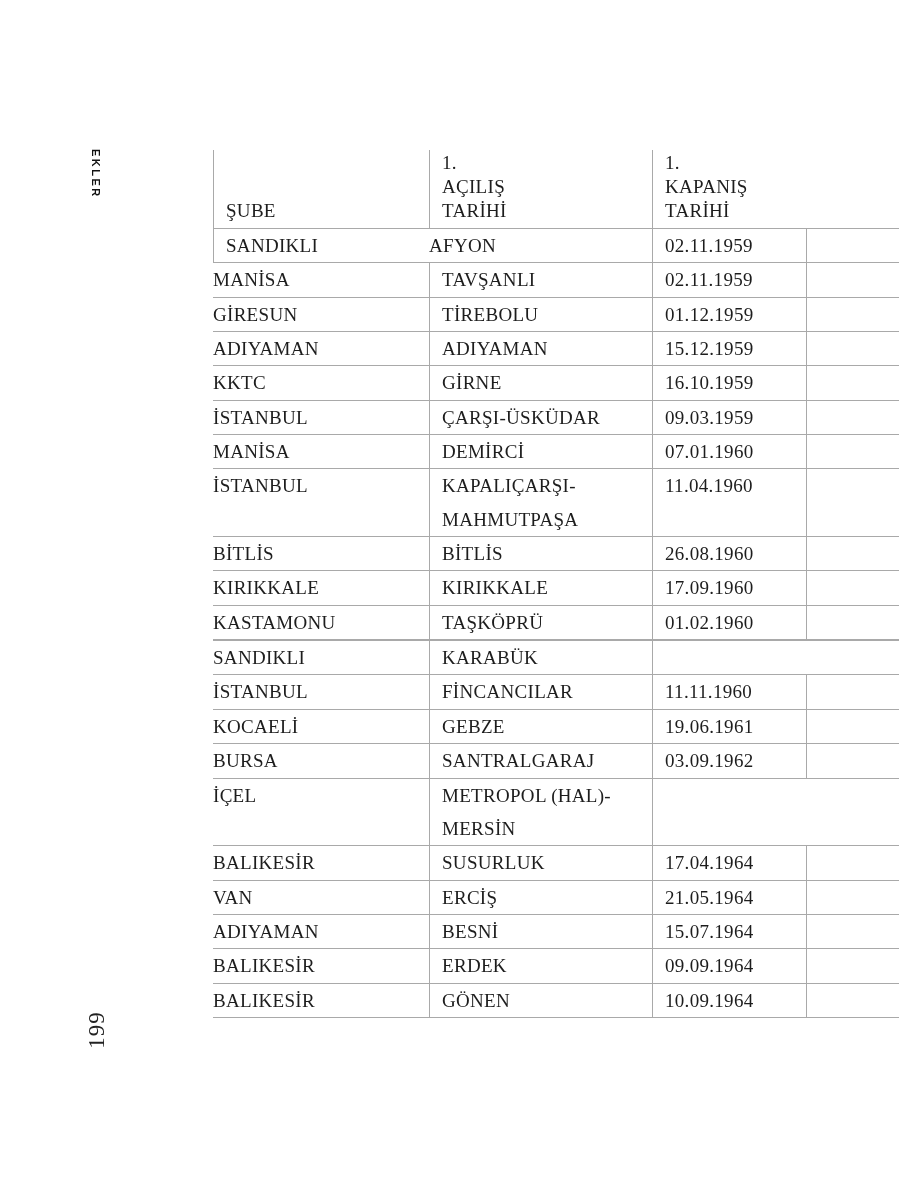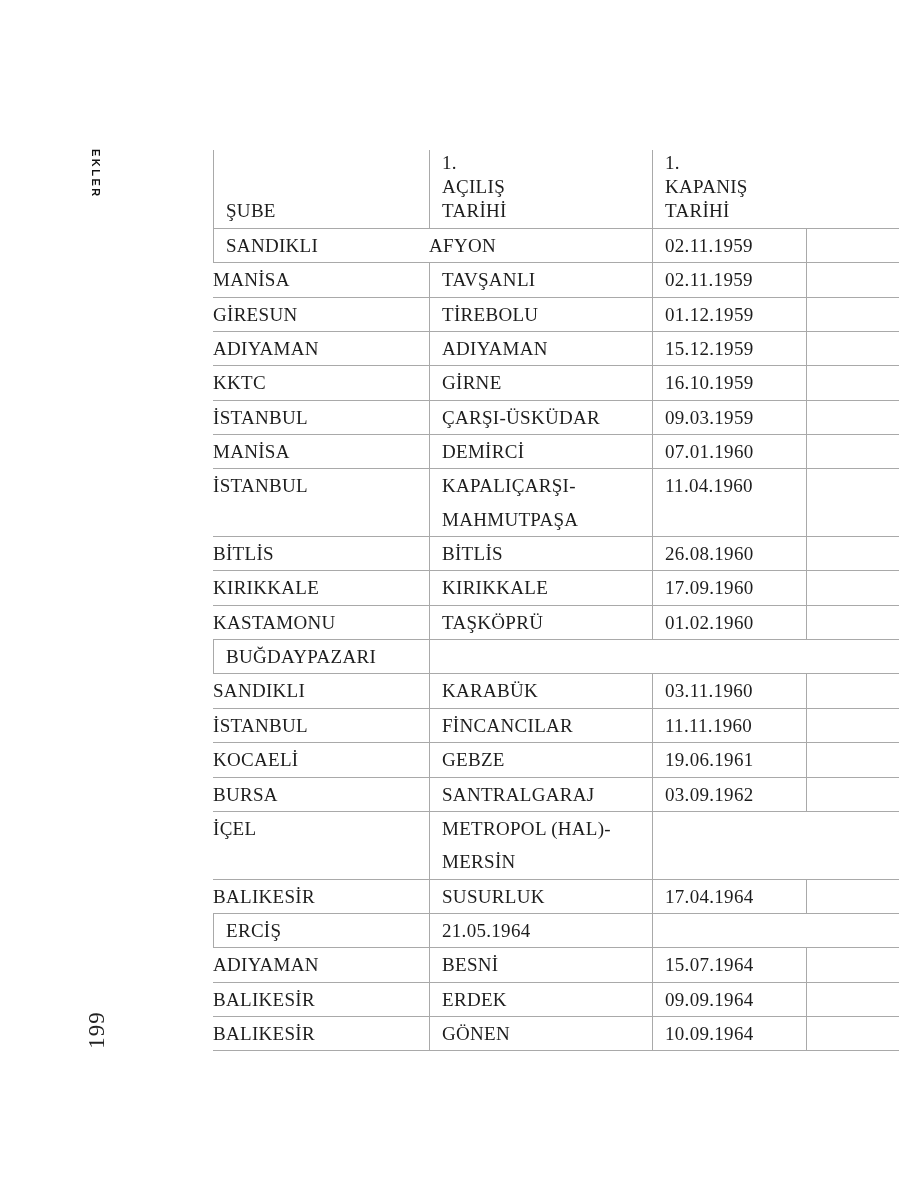--- a/index.html
+++ b/index.html
@@ -147,27 +147,25 @@
         <div class="cell c2">17.09.1960</div>
         <div class="cell c3"></div>
       </div>
       <div class="row body">
         <div class="cell c0">KASTAMONU</div>
         <div class="cell c1">TAŞKÖPRÜ</div>
         <div class="cell c2">01.02.1960</div>
         <div class="cell c3"></div>
       </div>
       <div class="row body">
-        <div class="cell c1">BUĞDAYPAZARI</div>
         <div class="cell c3"></div>
       </div>
       <div class="row body">
         <div class="cell c0">SANDIKLI</div>
         <div class="cell c1">KARABÜK</div>
-        <div class="cell c2">03.11.1960</div>
         <div class="cell c3"></div>
       </div>
       <div class="row body">
         <div class="cell c0">İSTANBUL</div>
         <div class="cell c1">FİNCANCILAR</div>
         <div class="cell c2">11.11.1960</div>
         <div class="cell c3"></div>
       </div>
       <div class="row body">
         <div class="cell c0">KOCAELİ</div>
@@ -187,20 +185,21 @@
 MERSİN</div>
         <div class="cell c3"></div>
       </div>
       <div class="row body">
         <div class="cell c0">BALIKESİR</div>
         <div class="cell c1">SUSURLUK</div>
         <div class="cell c2">17.04.1964</div>
         <div class="cell c3"></div>
       </div>
       <div class="row body">
+        <div class="cell c0">VAN</div>
         <div class="cell c1">ERCİŞ</div>
         <div class="cell c2">21.05.1964</div>
         <div class="cell c3"></div>
       </div>
       <div class="row body">
         <div class="cell c0">ADIYAMAN</div>
         <div class="cell c1">BESNİ</div>
         <div class="cell c2">15.07.1964</div>
         <div class="cell c3"></div>
       </div>

